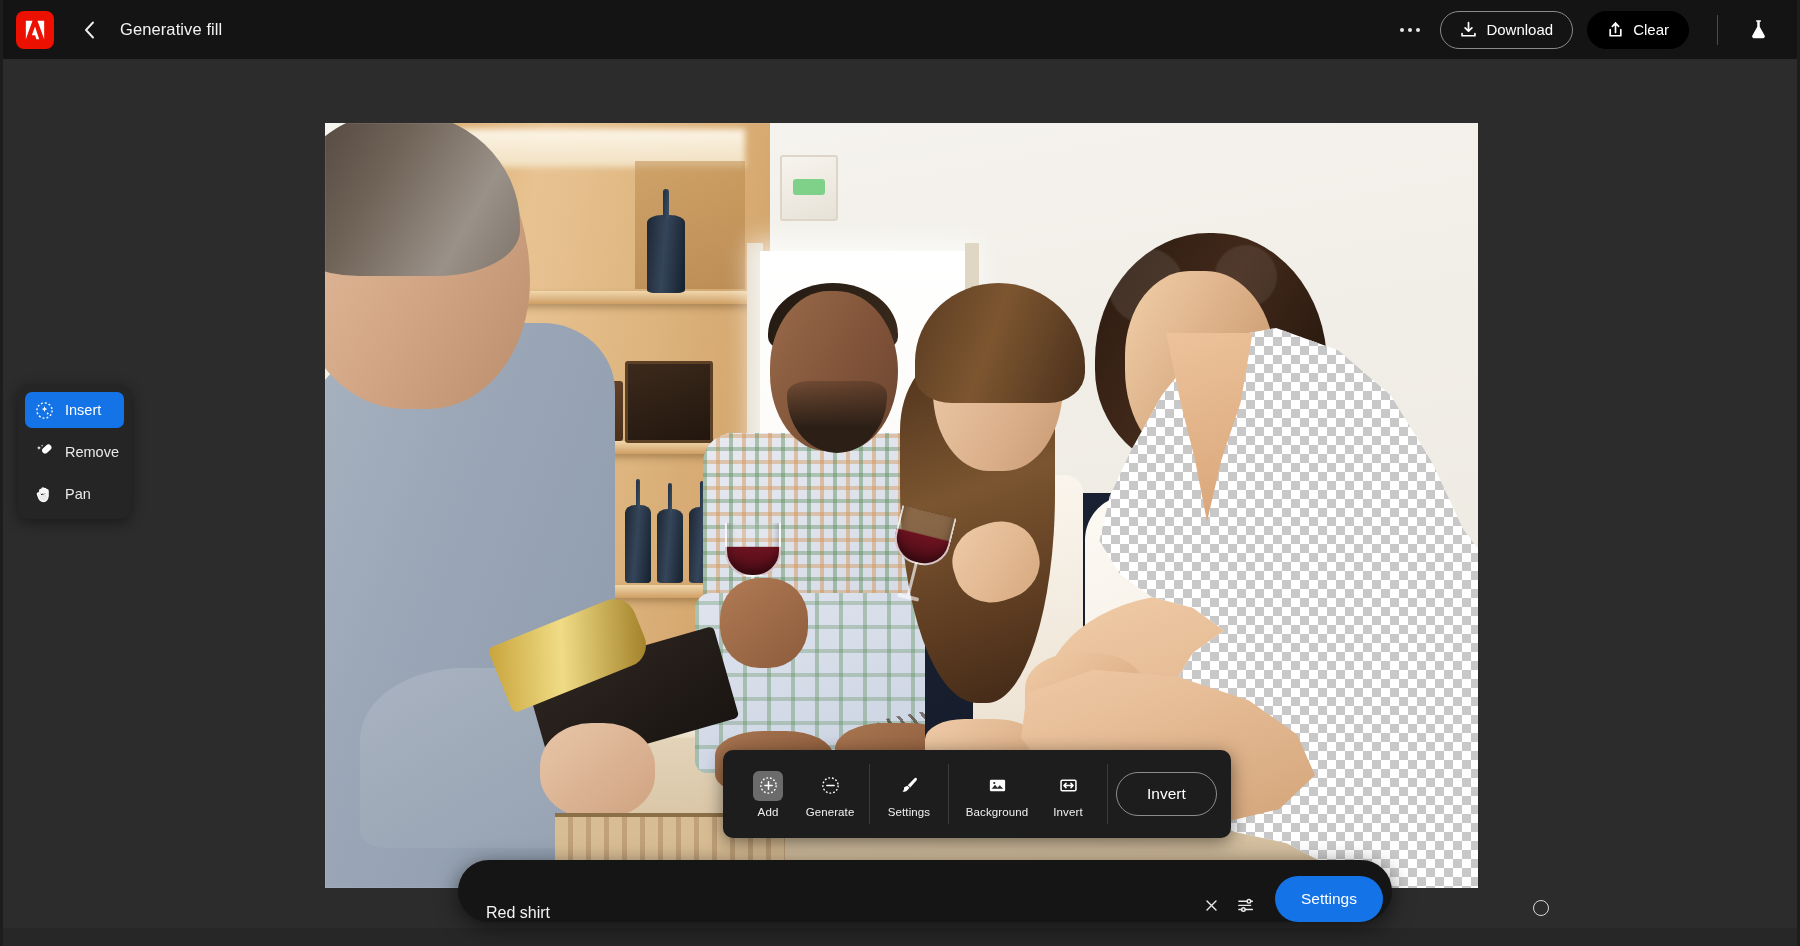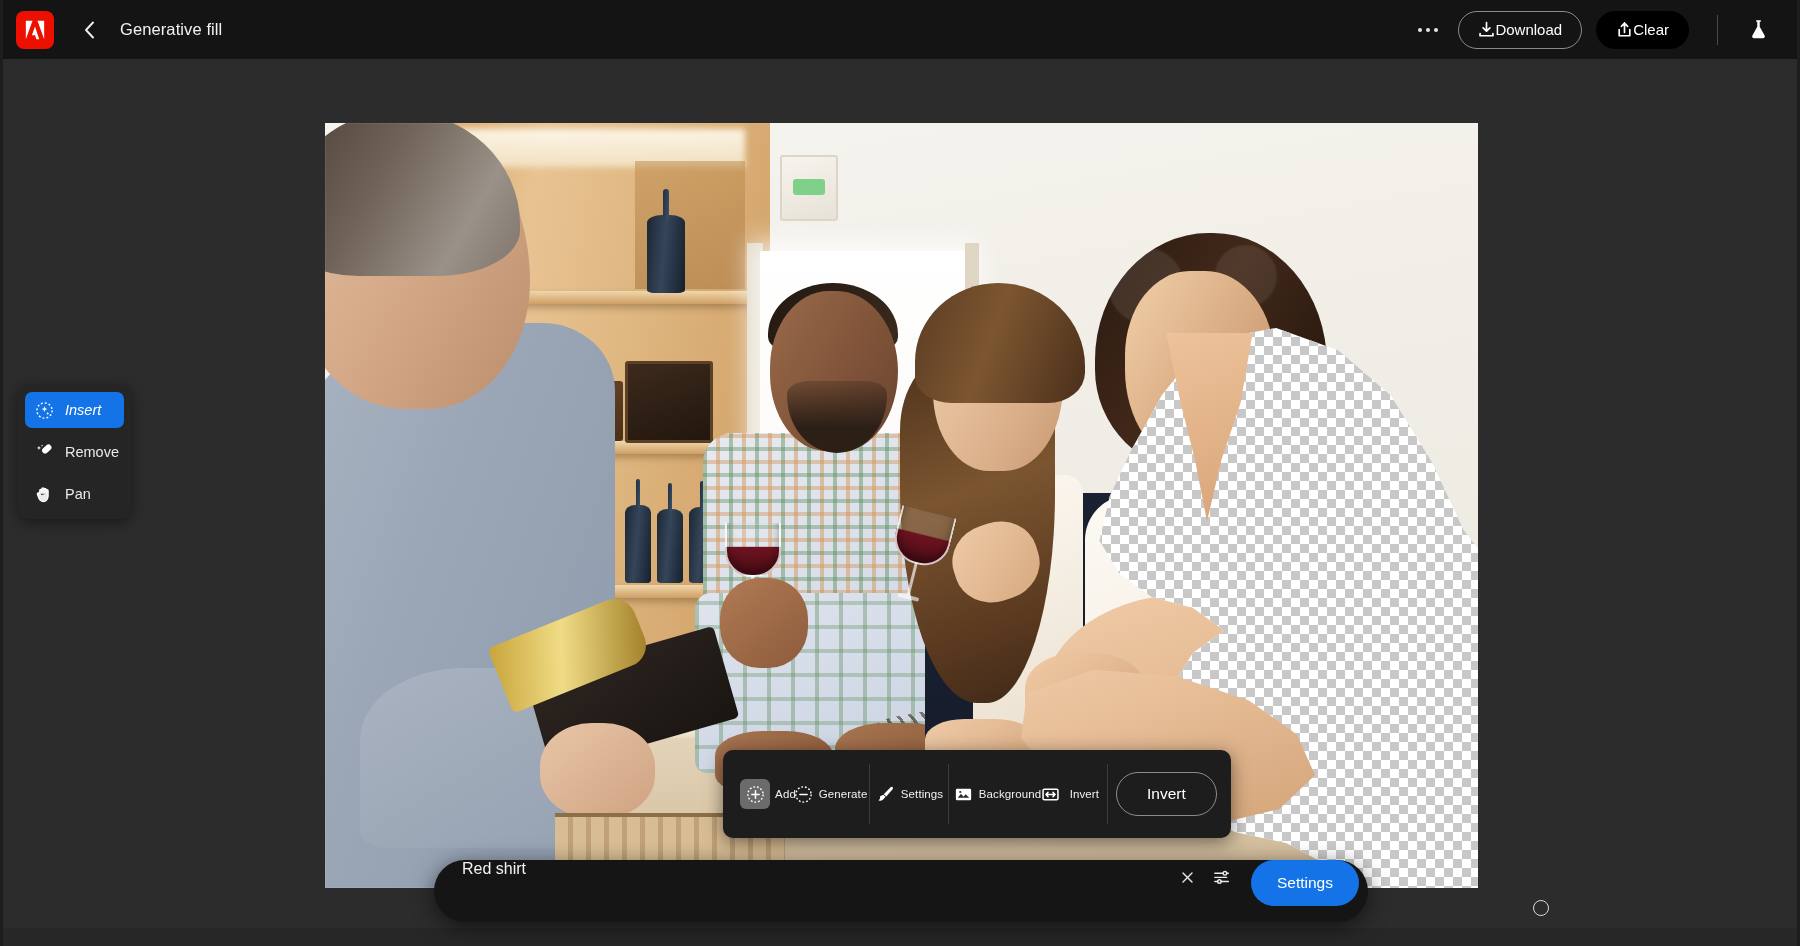--- a/index.html
+++ b/index.html
@@ -38,21 +38,21 @@
   }
   .spacer { flex: 1 1 auto; }
   .more-btn {
     width: 36px; height: 34px; display:flex; align-items:center; justify-content:center;
     cursor:pointer; color:#e8e8e8; font-size: 22px; line-height: 0; letter-spacing: 2px;
     flex:none;
   }
   .dots { display:flex; gap:4px; align-items:center; }
   .dots i { width:4px; height:4px; border-radius:50%; background:#e6e6e6; display:block; }
   .btn-pill {
-    display:flex; align-items:center; 
+    display:flex; align-items:center; gap:9px;
     height: 38px; border-radius: 19px; padding: 0 19px;
     font-size: 15px; cursor: pointer; white-space: nowrap; flex:none;
   }
   #download-btn {
     border: 1.3px solid #8a8a8a; color:#fff; background: transparent; margin-left: 12px;
   }
   #share-btn {
     background:#000; color:#fff; border: 1px solid #000; margin-left: 14px;
   }
   .vdivider { width:1px; height: 30px; background:#4a4a4a; margin: 0 22px 0 28px; flex:none; }
@@ -375,62 +375,62 @@
     box-shadow: 0 3px 14px rgba(0,0,0,.45);
   }
   .tool-row {
     display:flex; align-items:center; gap:11px;
     height: 36px; padding: 0 10px;
     border-radius: 7px; cursor: pointer;
     color:#e9e9e9; font-size: 14.5px;
     margin-bottom: 6px;
   }
   .tool-row:last-child { margin-bottom: 0; }
-  .tool-row.active { background:#1473e6; color:#fff;font-style:italic; }
+  .tool-row.active { background:#1473e6; color:#fff; }
   .tool-ico { width:19px; height:19px; display:flex; align-items:center; justify-content:center; flex:none; }
   .tool-ico svg { width:19px; height:19px; display:block; }
 
   
   #mask-toolbar {
     position: absolute; left: 723px; top: 750px;
     height: 88px;
     background: #1d1d1d;
     border-radius: 10px;
     display:flex; align-items:center;
     padding: 0 14px;
     z-index: 32;
     box-shadow: 0 4px 18px rgba(0,0,0,.5);
   }
   .mt-item {
     width: 62px; height: 70px;
-    display:flex; flex-direction:row; align-items:center; justify-content:center;
+    display:flex; flex-direction:column; align-items:center; justify-content:center;
     gap:5px; cursor:pointer; border-radius:7px; color:#f0f0f0;
   }
   .mt-icobox {
     width: 30px; height: 30px; border-radius: 6px;
     display:flex; align-items:center; justify-content:center;
   }
   .mt-item.selected .mt-icobox { background:#6b6b6b; }
   .mt-icobox svg { width:21px; height:21px; display:block; }
   .mt-label { font-size: 11.5px; letter-spacing:.1px; white-space:nowrap; }
   .mt-sep { width:1px; height:60px; background:#3b3b3b; margin: 0 8px; flex:none; }
   #clear-btn {
     height: 44px; padding: 0 30px; border-radius: 22px;
     border: 1.2px solid #8c8c8c; background: transparent; color:#fff;
     font-size: 15.5px; cursor:pointer; display:flex; align-items:center;
     font-family: "Liberation Sans", sans-serif; white-space:nowrap;
   }
 
   
   #prompt-bar {
-    position:absolute; left: 434px; top: 860px;
+    position:absolute; left: 458px; top: 860px;
     width: 934px; height: 62px;
     background: #151515;
     border-radius: 31px;
-    display:flex; align-items:flex-start;
+    display:flex; align-items:flex-end;
     padding: 0 9px 0 28px;
     z-index: 34;
     box-shadow: 0 5px 22px rgba(0,0,0,.55);
   }
   #prompt-text {
     flex:1 1 auto; color:#f3f3f3; font-size: 16px;
     background:transparent; border:none; outline:none;
     font-family: "Liberation Sans", sans-serif;
     white-space:nowrap; overflow:hidden;
   }

